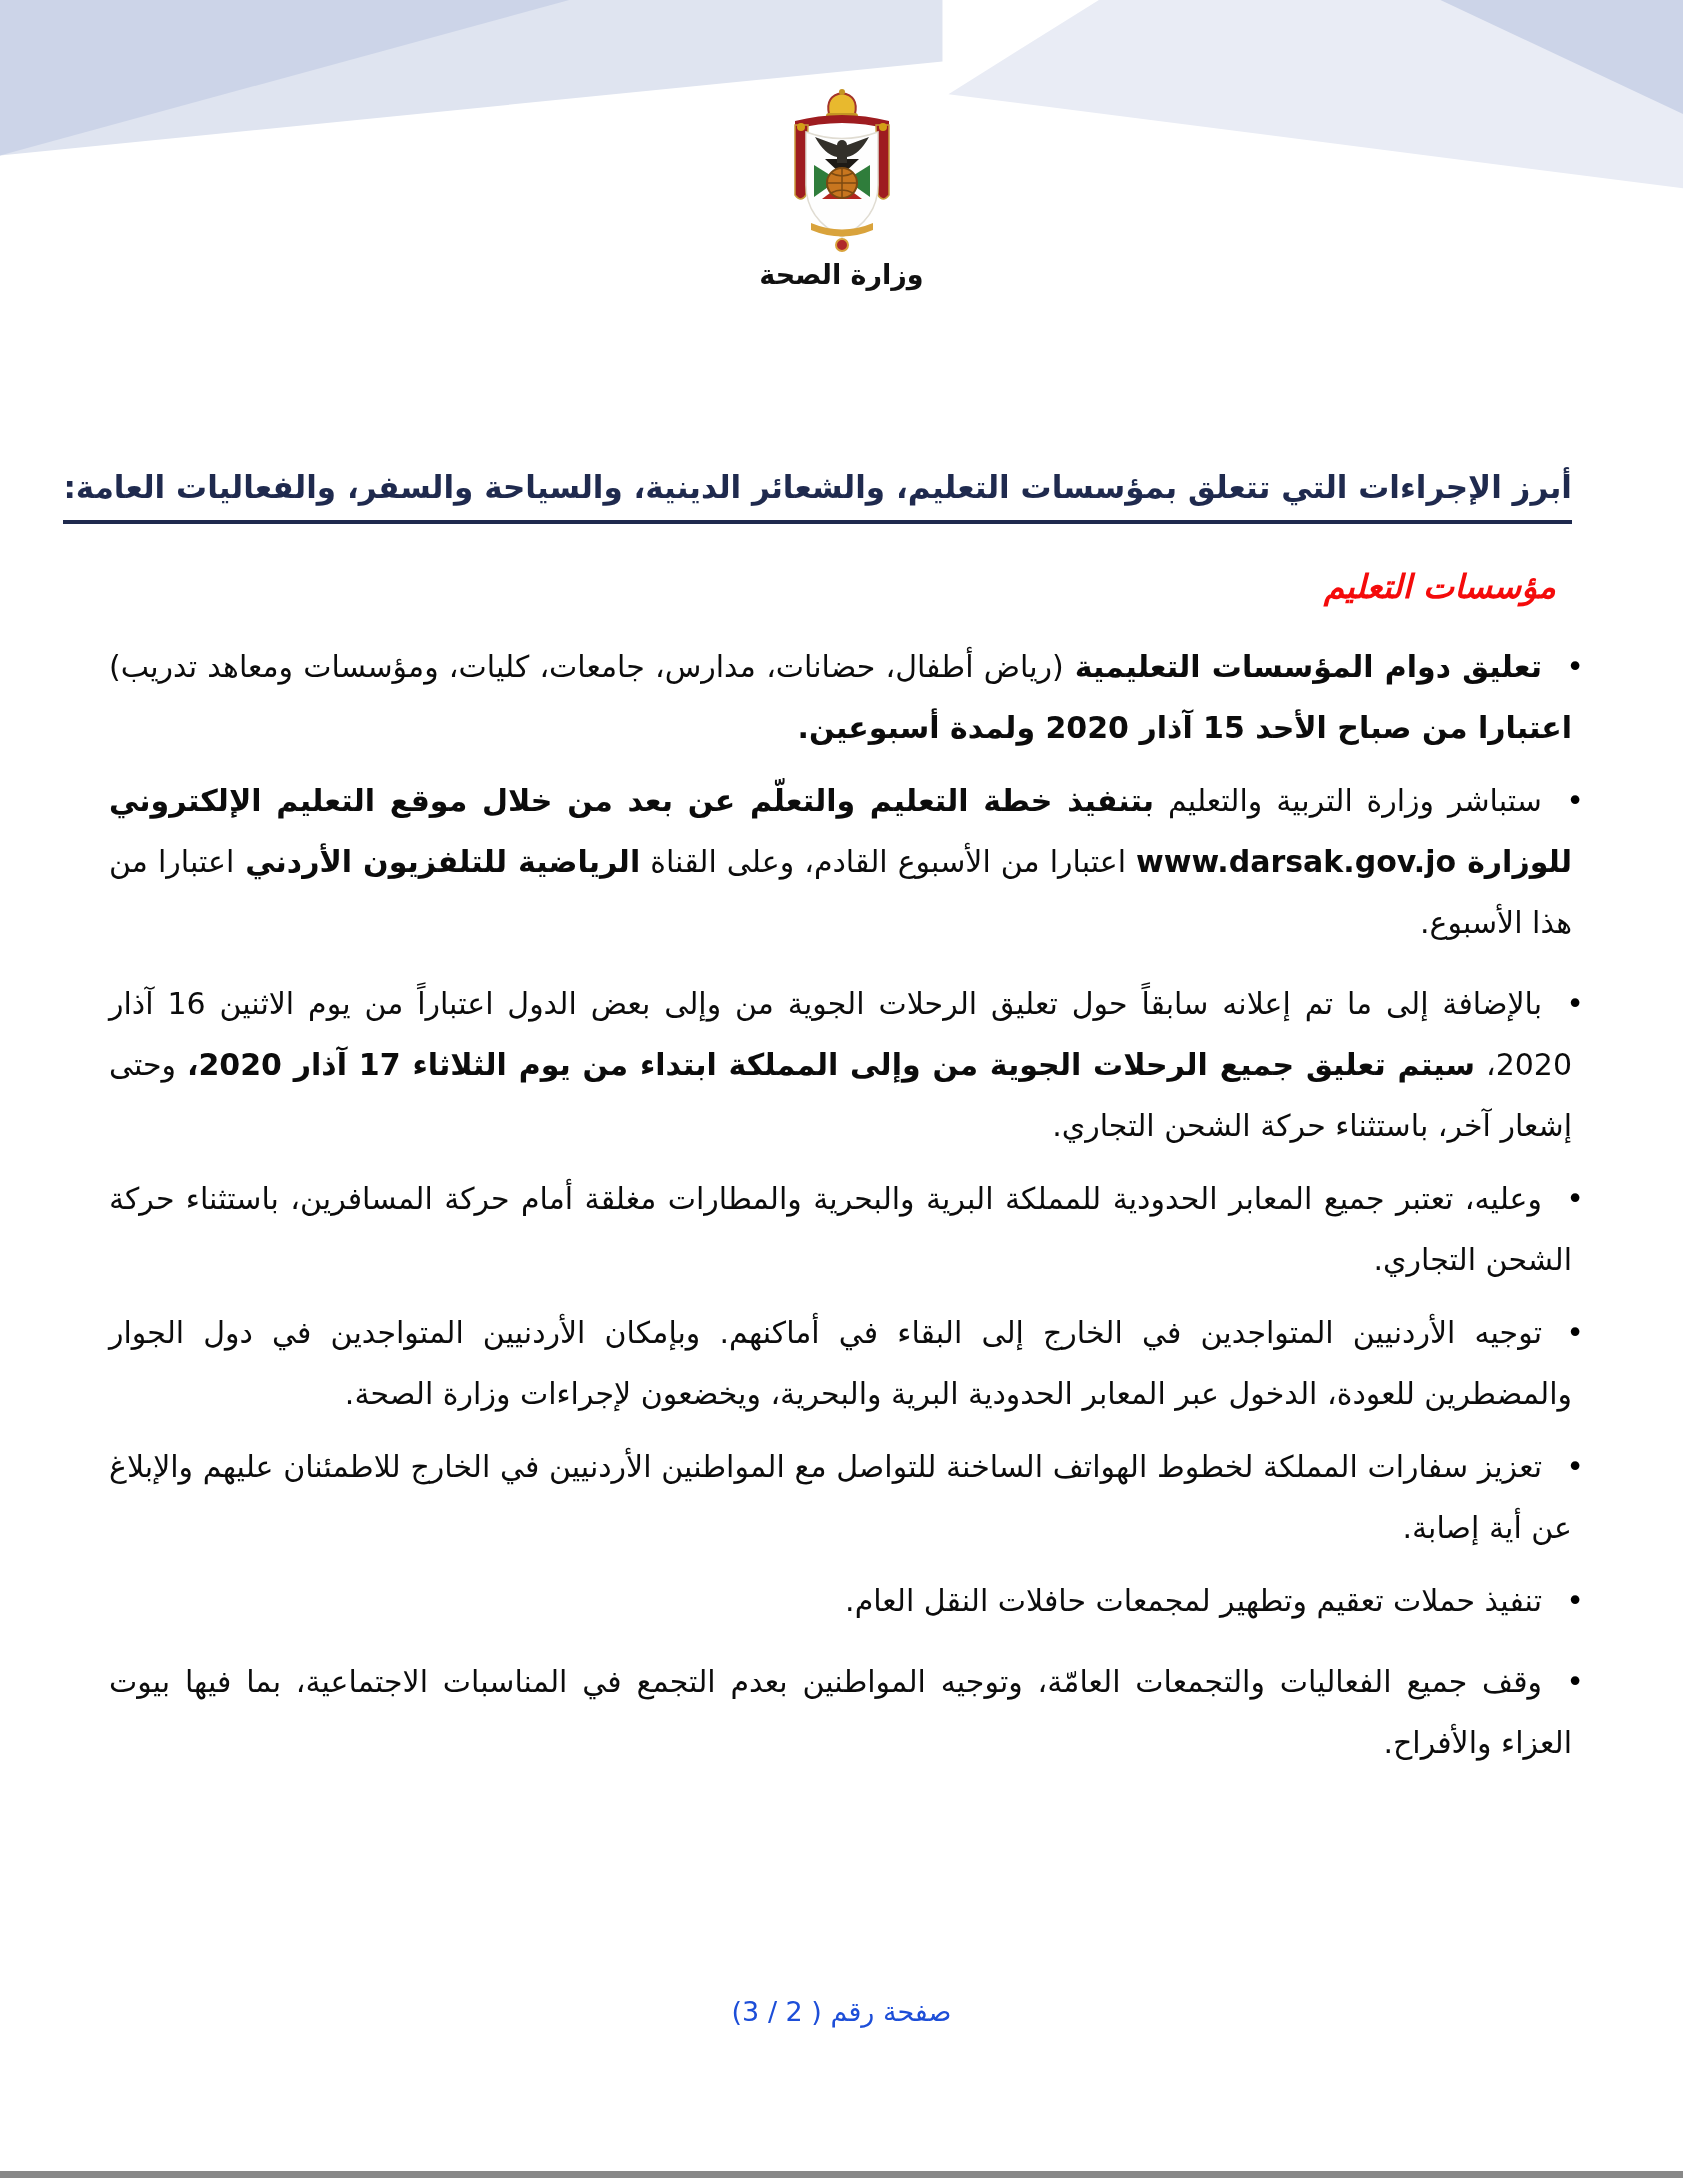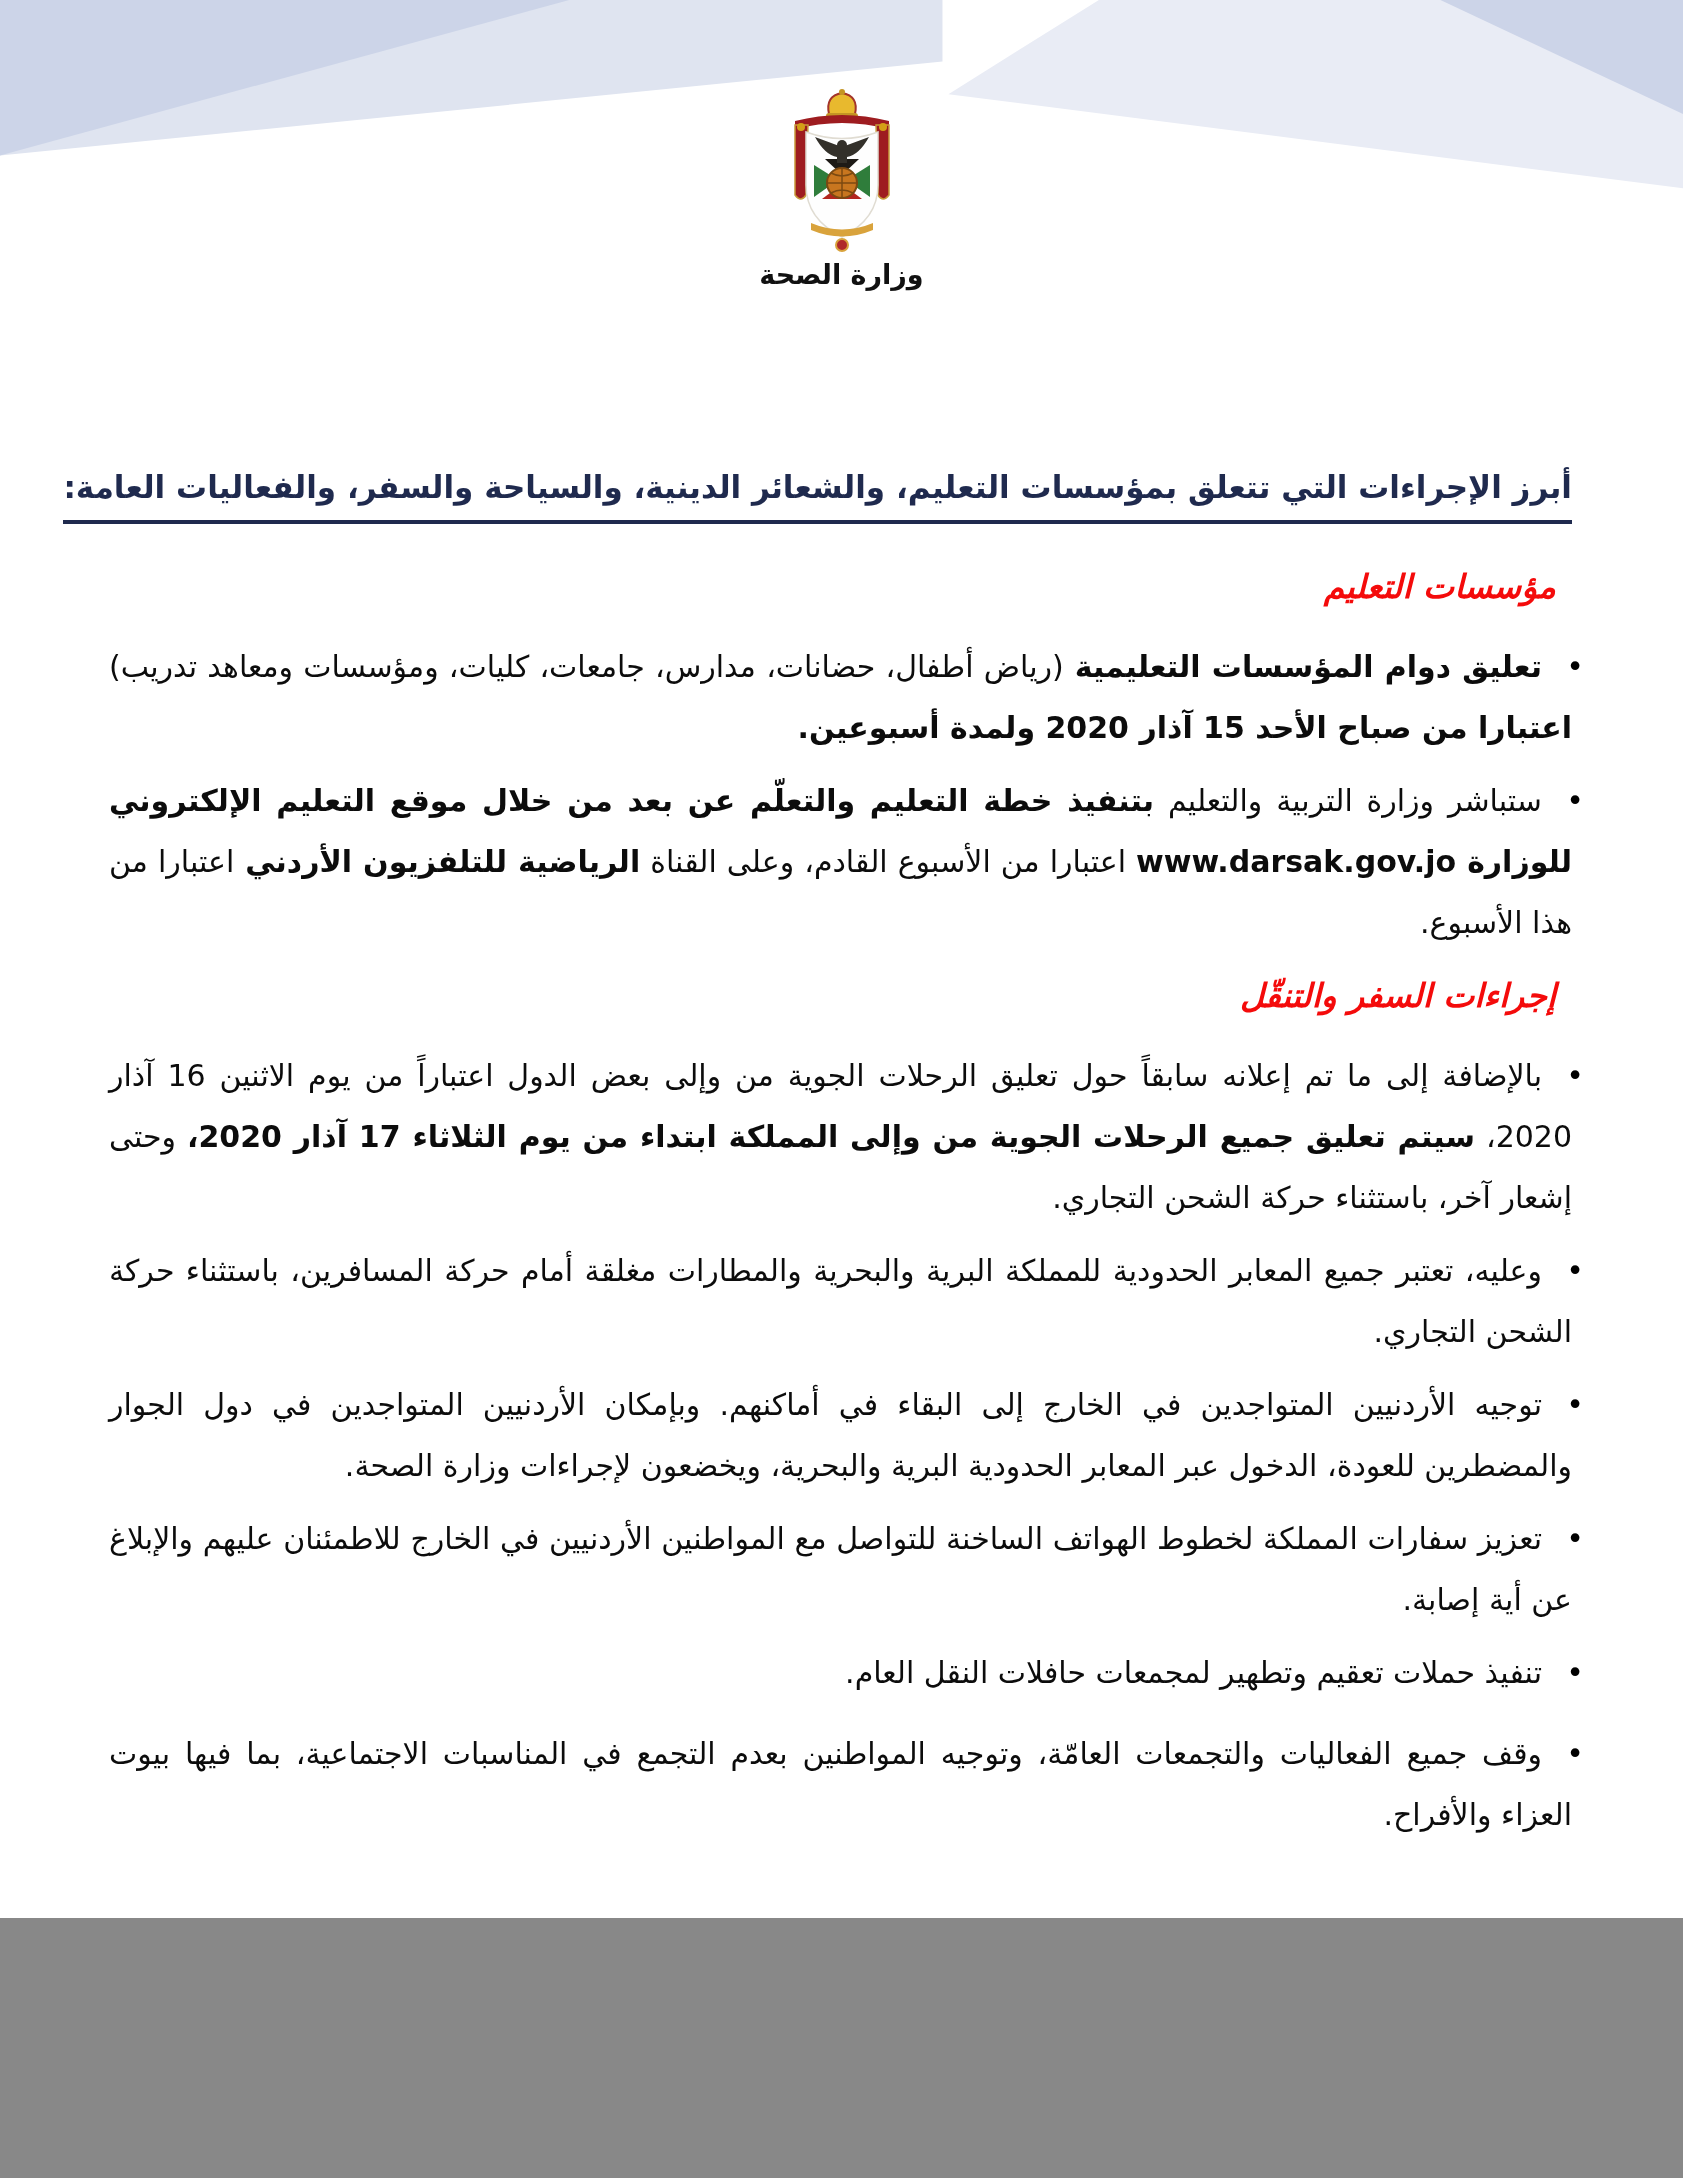--- a/index.html
+++ b/index.html
@@ -7,21 +7,21 @@
     --navy:#1f2a4e;
     --decor-dark:#ccd4e8;
     --decor-light:#dfe4f0;
     --decor-lighter:#e9ecf5;
     --ink:#0c0c0c;
   }
   html,body{margin:0;padding:0;}
   body{background:#888;}
   .page{
     position:relative;
-    width:1683px;height:1918px;
+    width:1683px;height:2171px;
     margin:0 auto;
     background:#ffffff;
     overflow:hidden;
     font-family:"DejaVu Sans","Liberation Serif",sans-serif;
     direction:rtl;
   }
   .decor{position:absolute;top:0;left:0;width:1683px;height:218px;}
   .logo-wrap{
     position:absolute;top:87px;left:0;width:1683px;
     text-align:center;direction:rtl;
@@ -121,21 +121,20 @@
   <div class="content">
     <div>
       <h1 class="doc-title">أبرز الإجراءات التي تتعلق بمؤسسات التعليم، والشعائر الدينية، والسياحة والسفر، والفعاليات العامة:</h1>
     </div>
     <div id="sections">
         <h2 class="red-heading">مؤسسات التعليم</h2>
         <div class="bullets">
           <div class="bullet"><span class="dot">•</span><span class="b">تعليق دوام المؤسسات التعليمية </span><span>(رياض أطفال، حضانات، مدارس، جامعات، كليات، ومؤسسات ومعاهد تدريب) </span><span class="b">اعتبارا من صباح الأحد 15 آذار 2020 ولمدة أسبوعين.</span></div>
           <div class="bullet"><span class="dot">•</span><span>ستباشر وزارة التربية والتعليم </span><span class="b">بتنفيذ خطة التعليم والتعلّم عن بعد من خلال موقع التعليم الإلكتروني للوزارة </span><span class="b">www.darsak.gov.jo</span><span> اعتبارا من الأسبوع القادم، وعلى القناة </span><span class="b">الرياضية للتلفزيون الأردني </span><span>اعتبارا من هذا الأسبوع.</span></div>
         </div>
-        <h2 class="red-heading">إجراءات السفر والتنقّل</h2>
         <div class="bullets">
           <div class="bullet"><span class="dot">•</span><span>بالإضافة إلى ما تم إعلانه سابقاً حول تعليق الرحلات الجوية من وإلى بعض الدول اعتباراً من يوم الاثنين 16 آذار 2020، </span><span class="b">سيتم تعليق جميع الرحلات الجوية من وإلى المملكة ابتداء من يوم الثلاثاء 17 آذار 2020،</span><span> وحتى إشعار آخر، باستثناء حركة الشحن التجاري.</span></div>
           <div class="bullet"><span class="dot">•</span><span>وعليه، تعتبر جميع المعابر الحدودية للمملكة البرية والبحرية والمطارات مغلقة أمام حركة المسافرين، باستثناء حركة الشحن التجاري.</span></div>
           <div class="bullet"><span class="dot">•</span><span>توجيه الأردنيين المتواجدين في الخارج إلى البقاء في أماكنهم. وبإمكان الأردنيين المتواجدين في دول الجوار والمضطرين للعودة، الدخول عبر المعابر الحدودية البرية والبحرية، ويخضعون لإجراءات وزارة الصحة.</span></div>
           <div class="bullet"><span class="dot">•</span><span>تعزيز سفارات المملكة لخطوط الهواتف الساخنة للتواصل مع المواطنين الأردنيين في الخارج للاطمئنان عليهم والإبلاغ عن أية إصابة.</span></div>
           <div class="bullet"><span class="dot">•</span><span>تنفيذ حملات تعقيم وتطهير لمجمعات حافلات النقل العام.</span></div>
         </div>
         <div class="bullets">
           <div class="bullet"><span class="dot">•</span><span>وقف جميع الفعاليات والتجمعات العامّة، وتوجيه المواطنين بعدم التجمع في المناسبات الاجتماعية، بما فيها بيوت العزاء والأفراح.</span></div>
         </div>

